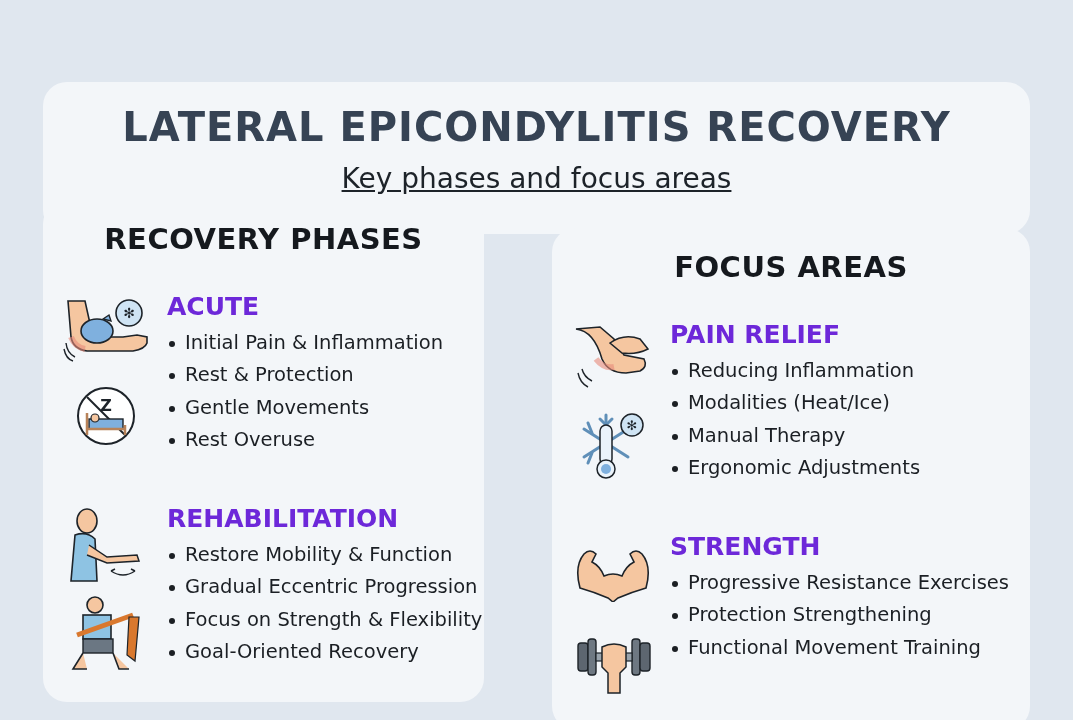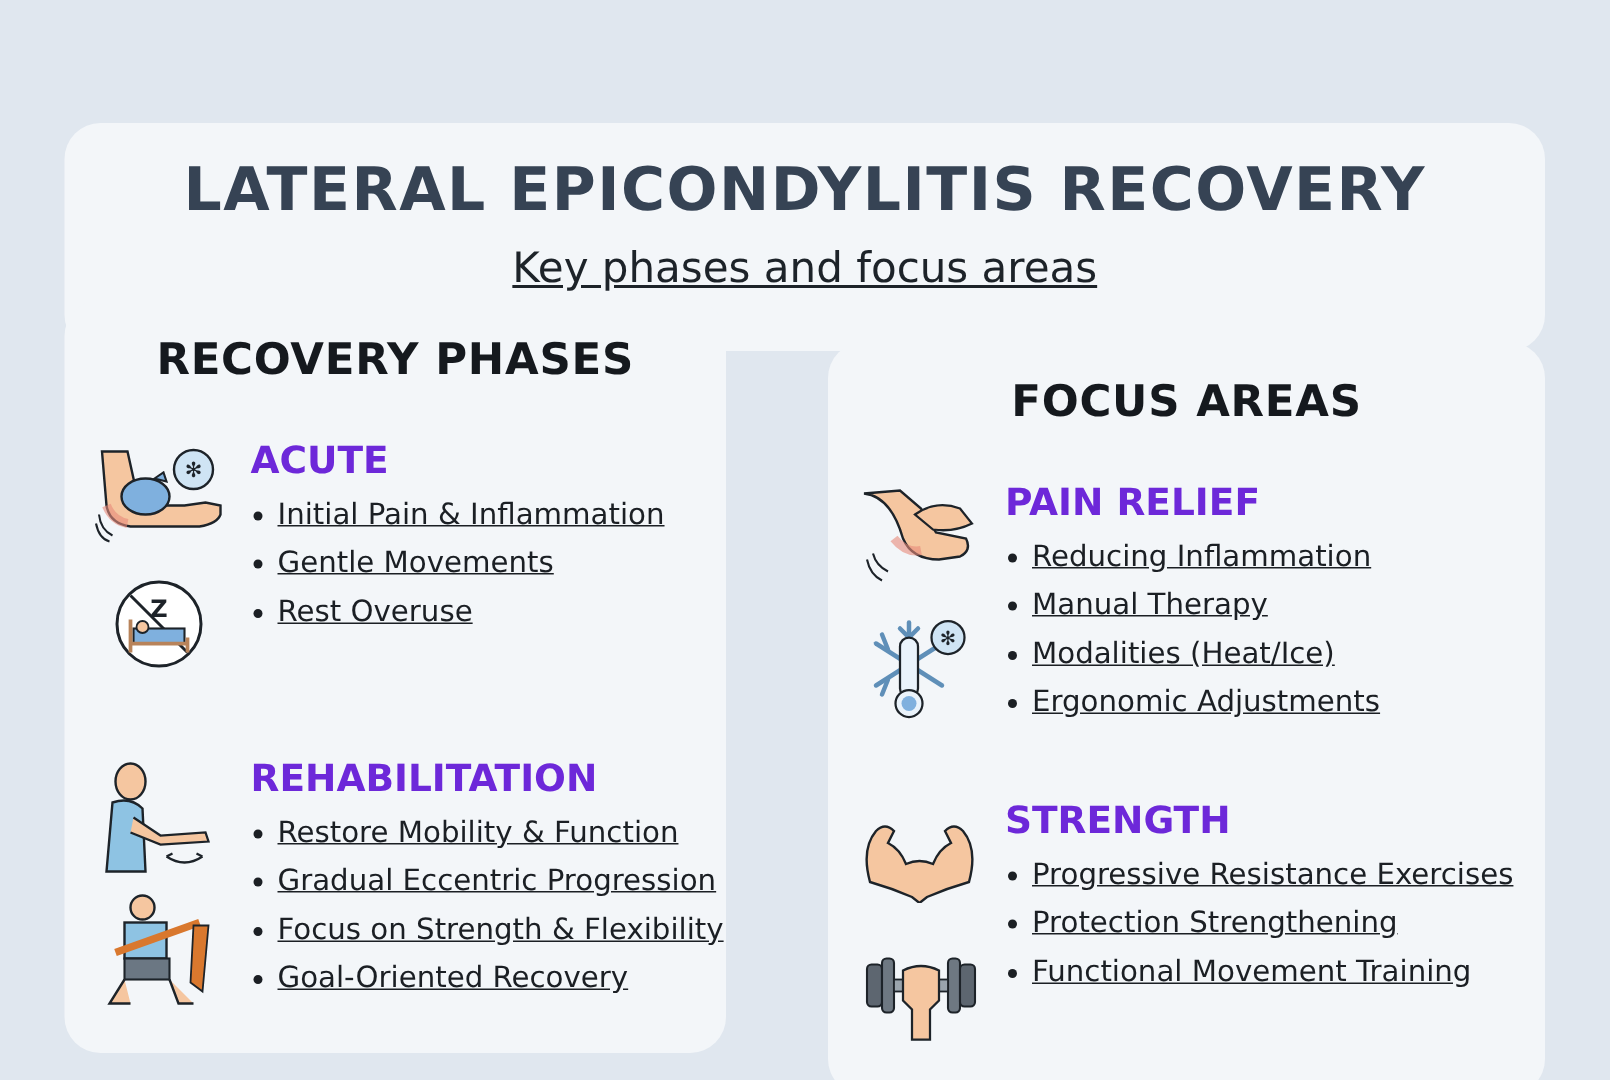--- a/index.html
+++ b/index.html
@@ -6,21 +6,21 @@
   body{width:1073px;height:720px;background:#e0e7ef;font-family:"DejaVu Sans","Liberation Sans",sans-serif;position:relative;overflow:hidden;color:#1b1f24;}
   .card{position:absolute;background:#f3f6f9;border-radius:24px;}
   #header{left:43px;top:39px;width:987px;height:152px;text-align:center;margin-top:43px;}
   .title{position:absolute;left:0;right:0;top:22px;font-size:40px;font-weight:bold;color:#364354;letter-spacing:1px;}
   .subtitle{position:absolute;left:0;right:0;top:80px;font-size:28px;color:#1d2329;text-decoration:underline;}
   #left{left:43px;top:200px;width:441px;height:502px;}
   #right{left:552px;top:196px;width:478px;height:502px;margin-top:32px;}
   .panel-title{position:absolute;left:0;right:0;top:22px;text-align:center;font-size:29px;font-weight:bold;color:#15191e;letter-spacing:.5px;}
   .section{position:absolute;}
   .sec-title{font-size:25px;font-weight:bold;color:#6d28d9;margin-bottom:6px;}
-  .items{list-style:none;margin:0;padding:0;text-decoration:underline;}
+  .items{list-style:none;margin:0;padding:0;}
   .items li{font-size:19.5px;line-height:32.4px;color:#1b1f24;white-space:nowrap;position:relative;padding-left:18px;}
   .items li::before{content:"";position:absolute;left:2px;top:14px;width:6px;height:6px;border-radius:50%;background:#1b1f24;}
   .icon{position:absolute;}
 </style>
 </head>
 <body>
 
 <div class="card" id="header">
   <div class="title">LATERAL EPICONDYLITIS RECOVERY</div>
   <div class="subtitle">Key phases and focus areas</div>
@@ -44,20 +44,21 @@
     <text x="31" y="26" font-size="16" font-weight="bold" text-anchor="middle" fill="#1d2329">Z</text>
     <rect x="14" y="34" width="34" height="10" fill="#7fb0de" stroke="#1d2329" stroke-width="1.4"></rect>
     <circle cx="20" cy="33" r="4" fill="#f5c6a0" stroke="#1d2329" stroke-width="1.2"></circle>
     <path d="M12 28 L12 50 M50 40 L50 50 M12 44 L50 44" stroke="#b8835a" stroke-width="2.5"></path>
   </svg>
 
   <div class="section" style="left:124px;top:92px">
     <div class="sec-title">ACUTE</div>
     <ul class="items">
       <li>Initial Pain &amp; Inflammation</li>
+      <li>Rest &amp; Protection</li>
       <li>Gentle Movements</li>
       <li>Rest Overuse</li>
     </ul>
   </div>
 
   <svg class="icon" style="left:24px;top:305px" width="80" height="78" viewBox="0 0 80 78">
     <ellipse cx="20" cy="16" rx="10" ry="12" fill="#f5c6a0" stroke="#1d2329" stroke-width="1.6"></ellipse>
     <path d="M8 30 Q20 26 28 34 L30 76 L4 76 Z" fill="#8ec3e3" stroke="#1d2329" stroke-width="1.6"></path>
     <path d="M22 40 L40 52 L70 50 L72 56 L40 58 L20 50" fill="#f5c6a0" stroke="#1d2329" stroke-width="1.5"></path>
     <path d="M44 66 Q56 74 68 66 M44 66 l4 -2 M68 66 l-4 -2" stroke="#1d2329" stroke-width="1.5" fill="none"></path>
@@ -102,22 +103,22 @@
     <circle cx="26" cy="58" r="9" fill="#eaf3fb" stroke="#1d2329" stroke-width="1.5"></circle>
     <circle cx="26" cy="58" r="5" fill="#7fb0de"></circle>
     <circle cx="52" cy="14" r="11" fill="#cfe4f4" stroke="#1d2329" stroke-width="1.5"></circle>
     <text x="52" y="19" font-size="13" text-anchor="middle" fill="#1d2329">✻</text>
   </svg>
 
   <div class="section" style="left:118px;top:92px">
     <div class="sec-title">PAIN RELIEF</div>
     <ul class="items">
       <li>Reducing Inflammation</li>
+      <li>Modalities (Heat/Ice)</li>
       <li>Manual Therapy</li>
-      <li>Modalities (Heat/Ice)</li>
       <li>Ergonomic Adjustments</li>
     </ul>
   </div>
 
   <svg class="icon" style="left:20px;top:318px" width="82" height="56" viewBox="0 0 82 56">
     <path d="M8 42 Q2 20 12 8 Q18 2 24 8 L20 16 Q28 20 32 30 Q41 26 50 30 Q54 20 62 16 L58 8 Q64 2 70 8 Q80 20 74 42 Q60 46 46 52 L41 56 L36 52 Q22 46 8 42 Z" fill="#f5c6a0" stroke="#1d2329" stroke-width="1.6"></path>
   </svg>
   <svg class="icon" style="left:22px;top:405px" width="80" height="62" viewBox="0 0 80 62">
     <rect x="4" y="10" width="10" height="28" rx="3" fill="#5d6670" stroke="#1d2329" stroke-width="1.4"></rect>
     <rect x="14" y="6" width="8" height="36" rx="3" fill="#6e7882" stroke="#1d2329" stroke-width="1.4"></rect>

